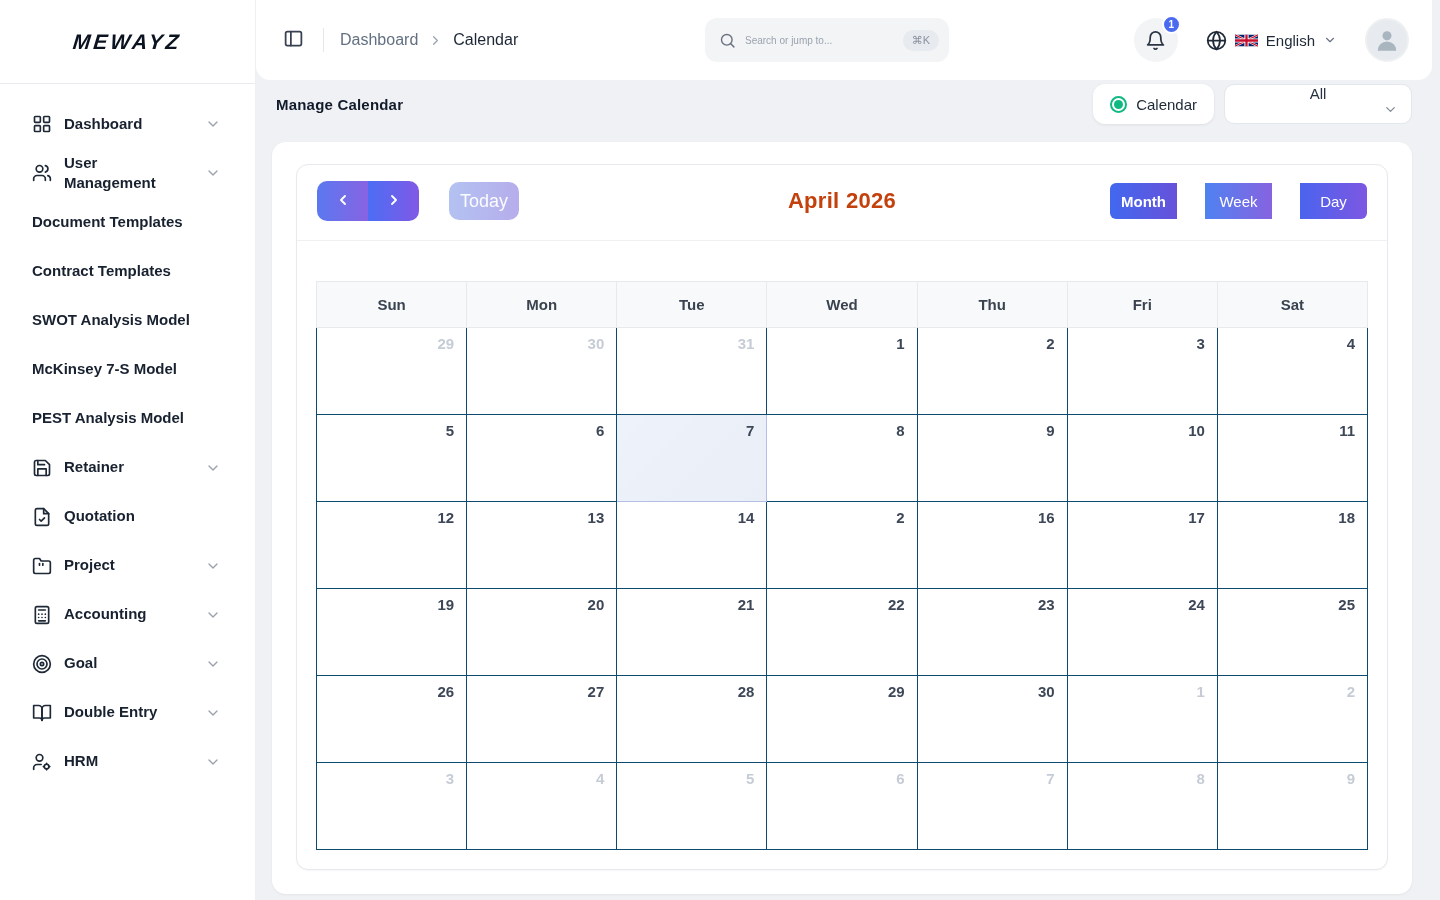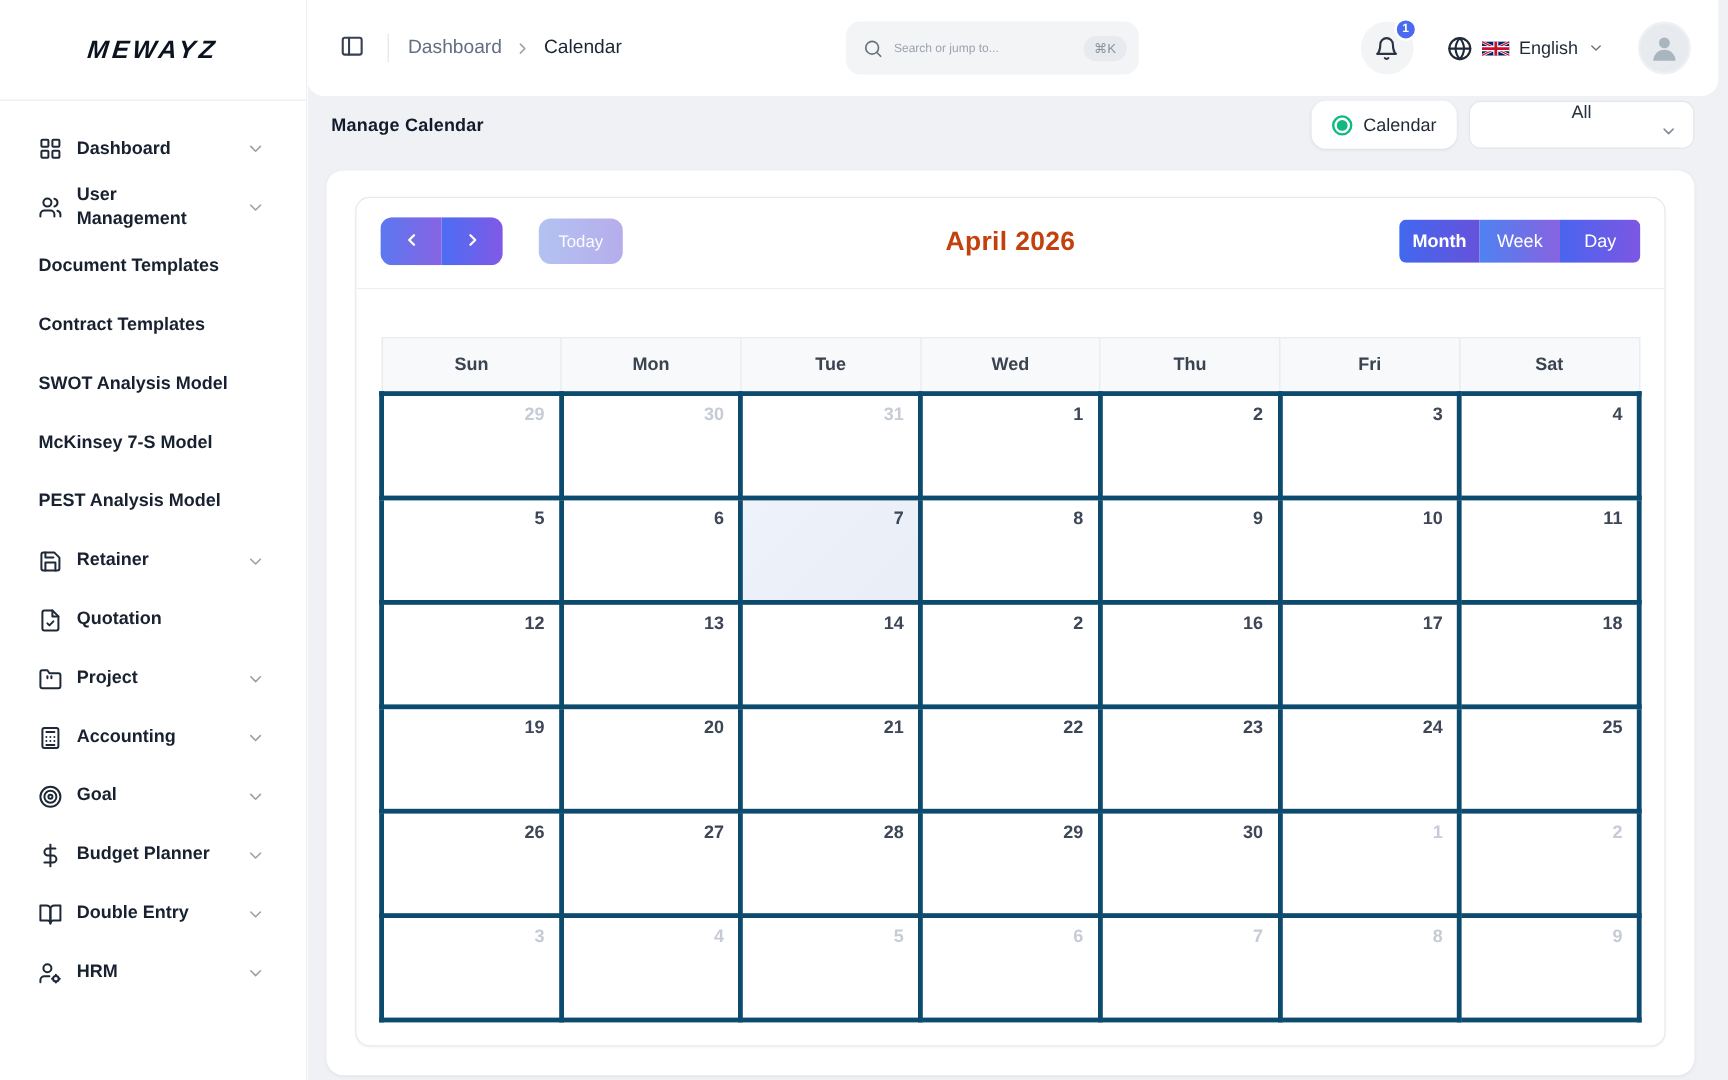--- a/index.html
+++ b/index.html
@@ -91,37 +91,37 @@
   .cal-toolbar { position:relative; display:flex; align-items:center;
                  padding:16px 20px 19px; border-bottom:1px solid #eef0f2; }
   .nav-group { display:flex; border-radius:10px; overflow:hidden; }
   .nav-btn { width:51px; height:40px; border:none; cursor:pointer; display:flex;
              align-items:center; justify-content:center; color:#fff; }
   .nav-btn svg { width:16px; height:16px; }
   .nav-prev { background:linear-gradient(90deg,#5b78f0,#8763e2); }
   .nav-next { background:linear-gradient(90deg,#4c6df4,#8059e6); }
   .today-btn { margin-left:30px; width:70px; height:38px; border:none; border-radius:10px;
                background:linear-gradient(90deg,#b3c2f1,#b6adec); color:rgba(255,255,255,.95);
-               font-size:14px; font-family:inherit; cursor:default; }
+               font-size:18px; font-family:inherit; cursor:default; }
   .cal-title { position:absolute; left:50%; transform:translateX(-50%); font-size:22px;
                font-weight:800; color:#c2410c; letter-spacing:.3px; }
-  .view-group { margin-left:auto; display:flex; border-radius:6px; overflow:hidden; }
+  .view-group { margin-left:auto; display:flex; border-radius:6px; overflow:hidden;gap:28px; }
   .view-btn { width:67px; height:36px; border:none; color:#fff; font-size:15px;
               font-family:inherit; cursor:pointer; }
   .view-btn.v0 { background:linear-gradient(90deg,#4168ef,#6752da); }
   .view-btn.v1 { background:linear-gradient(90deg,#4f82f1,#8763e0); }
   .view-btn.v2 { background:linear-gradient(90deg,#4a64ee,#7d57e2); }
   .view-btn.active { font-weight:700; }
 
   
   .grid-wrap { padding:40px 19px 19px; }
   table.cal { width:100%; border-collapse:collapse; table-layout:fixed; }
   table.cal th { height:46px; background:#f8f9fa; border:1px solid #e7e9ed;
                  font-size:15px; font-weight:700; color:#3a4350; text-align:center; }
-  table.cal td { height:87px; border:4px solid #0c4a6e; vertical-align:top;
+  table.cal td { height:87px; border:1px solid #0c4a6e; vertical-align:top;
                  text-align:right; padding:7px 12px; font-size:15px; font-weight:700;
                  color:#3d4757; cursor:pointer; background:#fff; }
   table.cal td.out { color:#c6ccd6; }
   table.cal td.today { background:linear-gradient(135deg,#eef2fa,#e9eef7);
                        border:1px solid #b3bfe6; }
 </style>
 </head>
 <body>
 
 <aside class="sidebar">
@@ -239,34 +239,20 @@
       </div>
       <div class="nav-item">
         <span class="nicon">
           <svg viewBox="0 0 24 24" fill="none" stroke="currentColor" stroke-width="2" stroke-linecap="round" stroke-linejoin="round">
             <circle cx="12" cy="12" r="10"></circle>
             <circle cx="12" cy="12" r="6"></circle>
             <circle cx="12" cy="12" r="2"></circle>
           </svg>
         </span>
         <span class="nav-label">Goal</span>
-        <span class="nav-chev">
-          <svg viewBox="0 0 24 24" fill="none" stroke="currentColor" stroke-width="2" stroke-linecap="round" stroke-linejoin="round">
-            <polyline points="6 9 12 15 18 9"></polyline>
-          </svg>
-        </span>
-      </div>
-      <div class="nav-item">
-        <span class="nicon">
-          <svg viewBox="0 0 24 24" fill="none" stroke="currentColor" stroke-width="2" stroke-linecap="round" stroke-linejoin="round">
-            <line x1="12" y1="1" x2="12" y2="23"></line>
-            <path d="M17 5H9.5a3.5 3.5 0 0 0 0 7h5a3.5 3.5 0 0 1 0 7H6"></path>
-          </svg>
-        </span>
-        <span class="nav-label">Budget Planner</span>
         <span class="nav-chev">
           <svg viewBox="0 0 24 24" fill="none" stroke="currentColor" stroke-width="2" stroke-linecap="round" stroke-linejoin="round">
             <polyline points="6 9 12 15 18 9"></polyline>
           </svg>
         </span>
       </div>
       <div class="nav-item">
         <span class="nicon">
           <svg viewBox="0 0 24 24" fill="none" stroke="currentColor" stroke-width="2" stroke-linecap="round" stroke-linejoin="round">
             <path d="M2 3h6a4 4 0 0 1 4 4v14a3 3 0 0 0-3-3H2z"></path>

